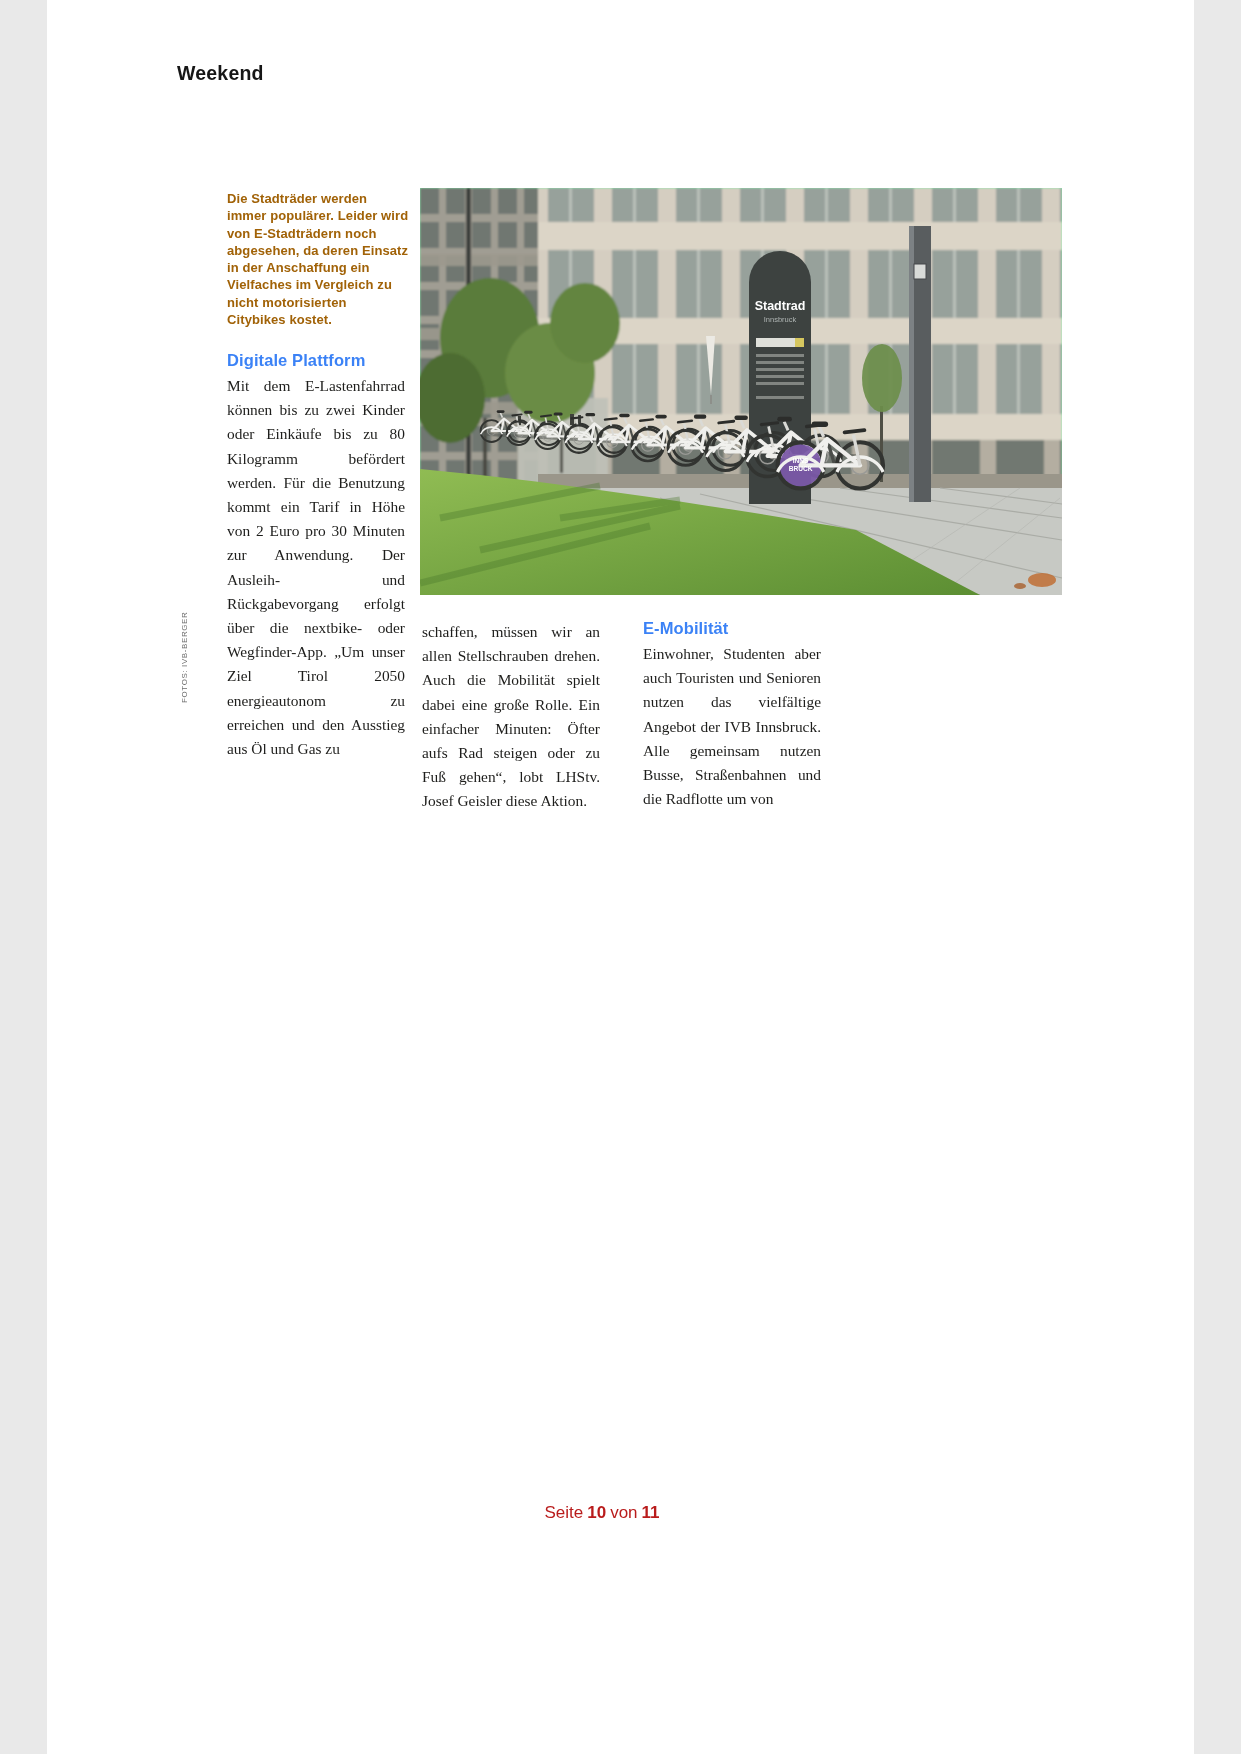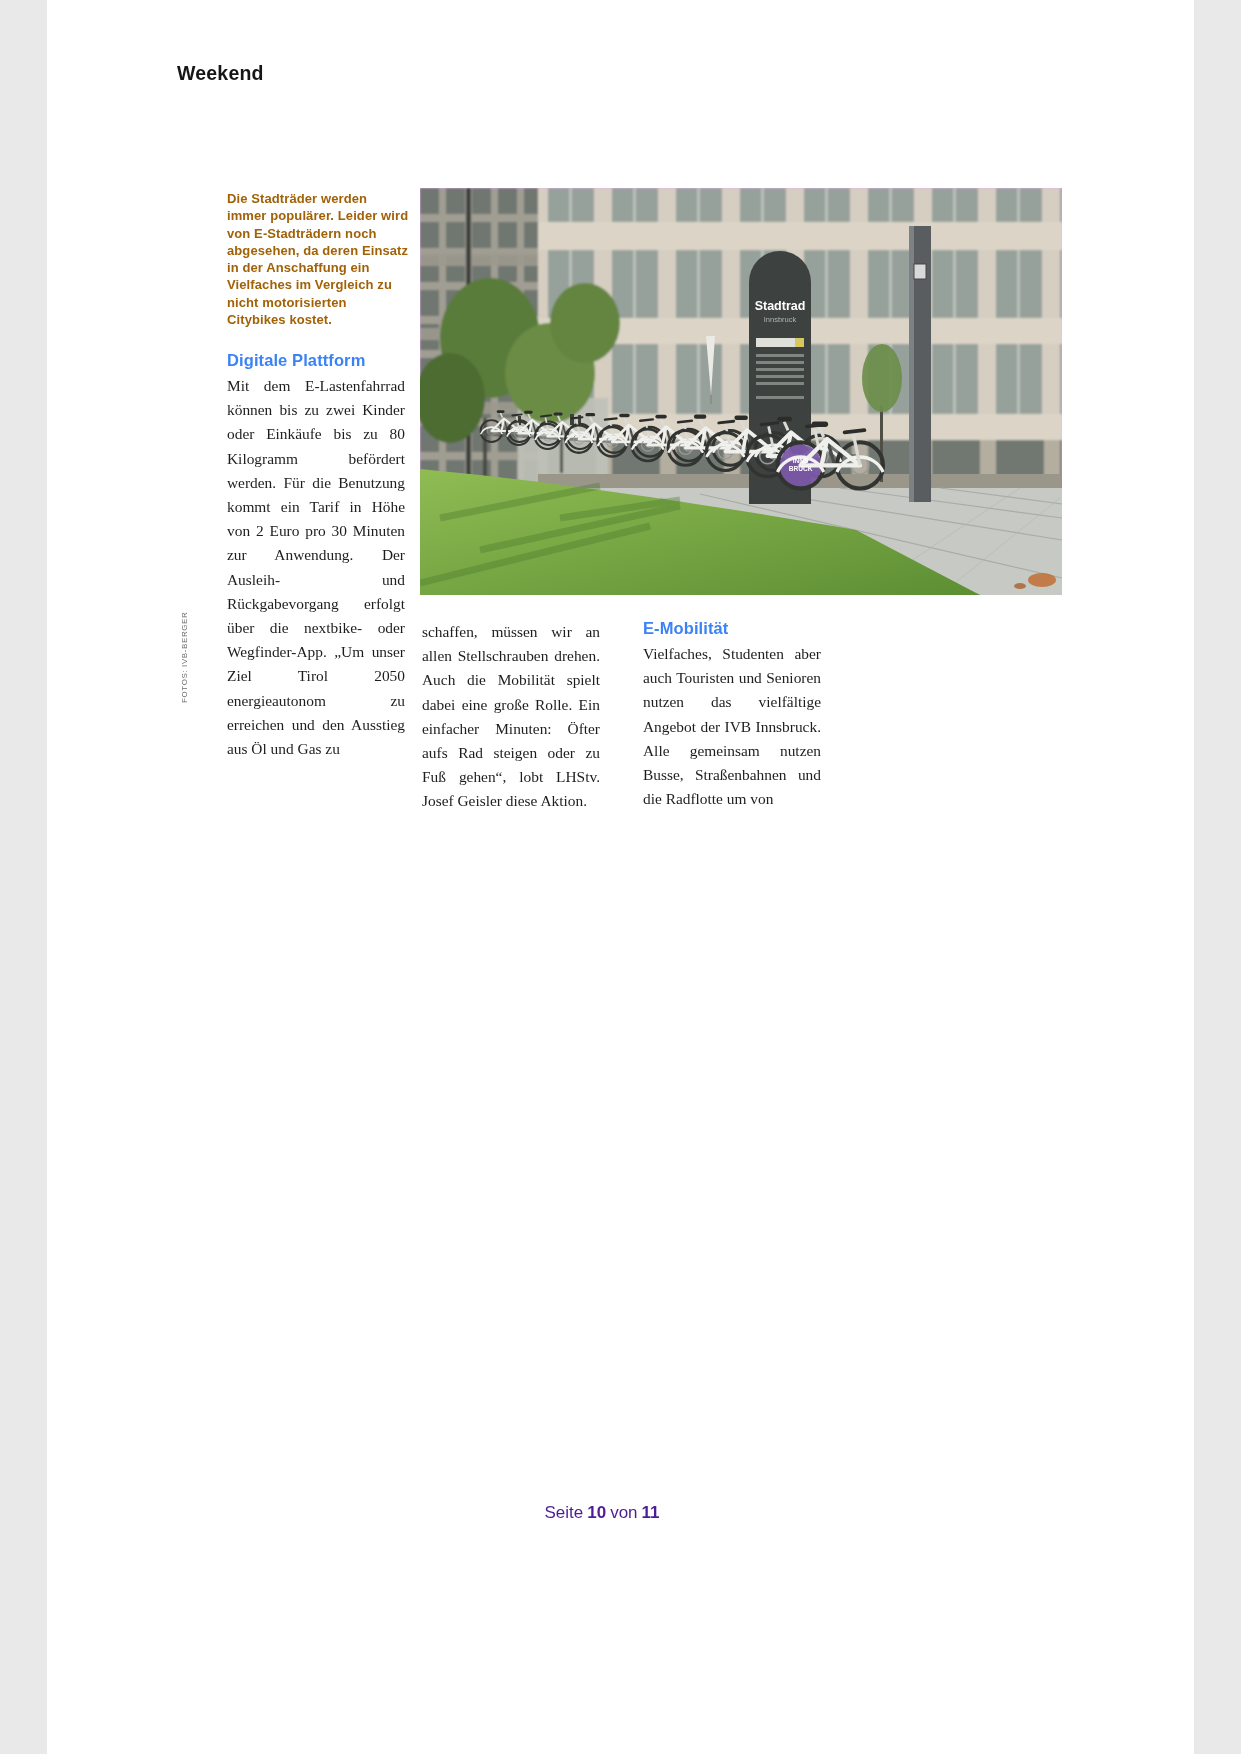--- a/index.html
+++ b/index.html
@@ -9,35 +9,35 @@
           font-family:"Liberation Sans",sans-serif;font-weight:700;font-size:19.5px;
           color:#161616;letter-spacing:.2px;}
   .caption{position:absolute;left:180px;top:190px;width:182px;
            font-family:"Liberation Sans",sans-serif;font-weight:700;font-size:13px;
            line-height:17.3px;color:#a16207;letter-spacing:.1px;hyphens:auto;}
   .credit{position:absolute;left:133px;top:703px;transform:rotate(-90deg);
           transform-origin:0 0;white-space:nowrap;
           font-family:"Liberation Sans",sans-serif;font-size:8px;color:#6e6e6e;
           letter-spacing:.6px;}
   .photo{position:absolute;left:373px;top:188px;width:642px;height:407px;overflow:hidden;
-         background:#f0abfc;}
+         background:#86efac;}
   .col{position:absolute;width:178px;font-size:15.4px;line-height:24.2px;
        text-align:justify;hyphens:auto;}
   .col p{margin:0;}
   .col h3{margin:15px 0 3px;font-family:"Liberation Sans",sans-serif;font-weight:700;
           font-size:16.5px;line-height:22px;color:#3b82f6;text-align:left;letter-spacing:.1px;}
   .col h3:first-child{margin-top:0;}
   .col1{left:180px;top:349px;}
   .col2{left:375px;top:620px;}
   .col3{left:596px;top:617px;}
   .col4{left:845px;top:620px;}
   .endmark{position:absolute;right:0;bottom:3px;font-size:17px;line-height:17px;color:#d2232a;
            font-family:"DejaVu Sans",sans-serif;}
   .footer{position:absolute;left:0;top:1503px;width:1110px;text-align:center;
-          font-family:"Liberation Sans",sans-serif;font-size:17px;color:#4c1d95;}
+          font-family:"Liberation Sans",sans-serif;font-size:17px;color:#b91c1c;}
   .footer b{font-weight:700;}
   .footer span,.footer b{margin:0 2px;}
   svg text{font-family:"Liberation Sans",sans-serif;}
 </style>
 </head>
 <body>
 
 <div class="page">
 
   <div class="kicker">Weekend</div>
@@ -212,21 +212,21 @@
     <h3>Digitale Plattform</h3>
     <p>Mit dem E-Lastenfahrrad können bis zu zwei Kinder oder Einkäufe bis zu 80 Kilogramm befördert werden. Für die Benutzung kommt ein Tarif in Höhe von 2 Euro pro 30 Minuten zur Anwendung. Der Ausleih- und Rückgabevorgang erfolgt über die nextbike- oder Wegfinder-App. „Um unser Ziel Tirol 2050 energieautonom zu erreichen und den Ausstieg aus Öl und Gas zu</p>
   </div>
 
   <div class="col col2">
     <p>schaffen, müssen wir an allen Stellschrauben drehen. Auch die Mobilität spielt dabei eine große Rolle. Ein einfacher Minuten: Öfter aufs Rad steigen oder zu Fuß gehen“, lobt LHStv. Josef Geisler diese Aktion.</p>
   </div>
 
   <div class="col col3">
     <h3>E-Mobilität</h3>
-    <p>Vielfaches, Studenten aber auch Touristen und Senioren nutzen das vielfältige Angebot der IVB Innsbruck. Alle gemeinsam nutzen Busse, Straßenbahnen und die Radflotte um von</p>
+    <p>Einwohner, Studenten aber auch Touristen und Senioren nutzen das vielfältige Angebot der IVB Innsbruck. Alle gemeinsam nutzen Busse, Straßenbahnen und die Radflotte um von</p>
   </div>
 
 
   <div class="footer">
     <span>Seite</span><b>10</b><span>von</span><b>11</b>
   </div>
 
 </div>
 
 </body></html>

